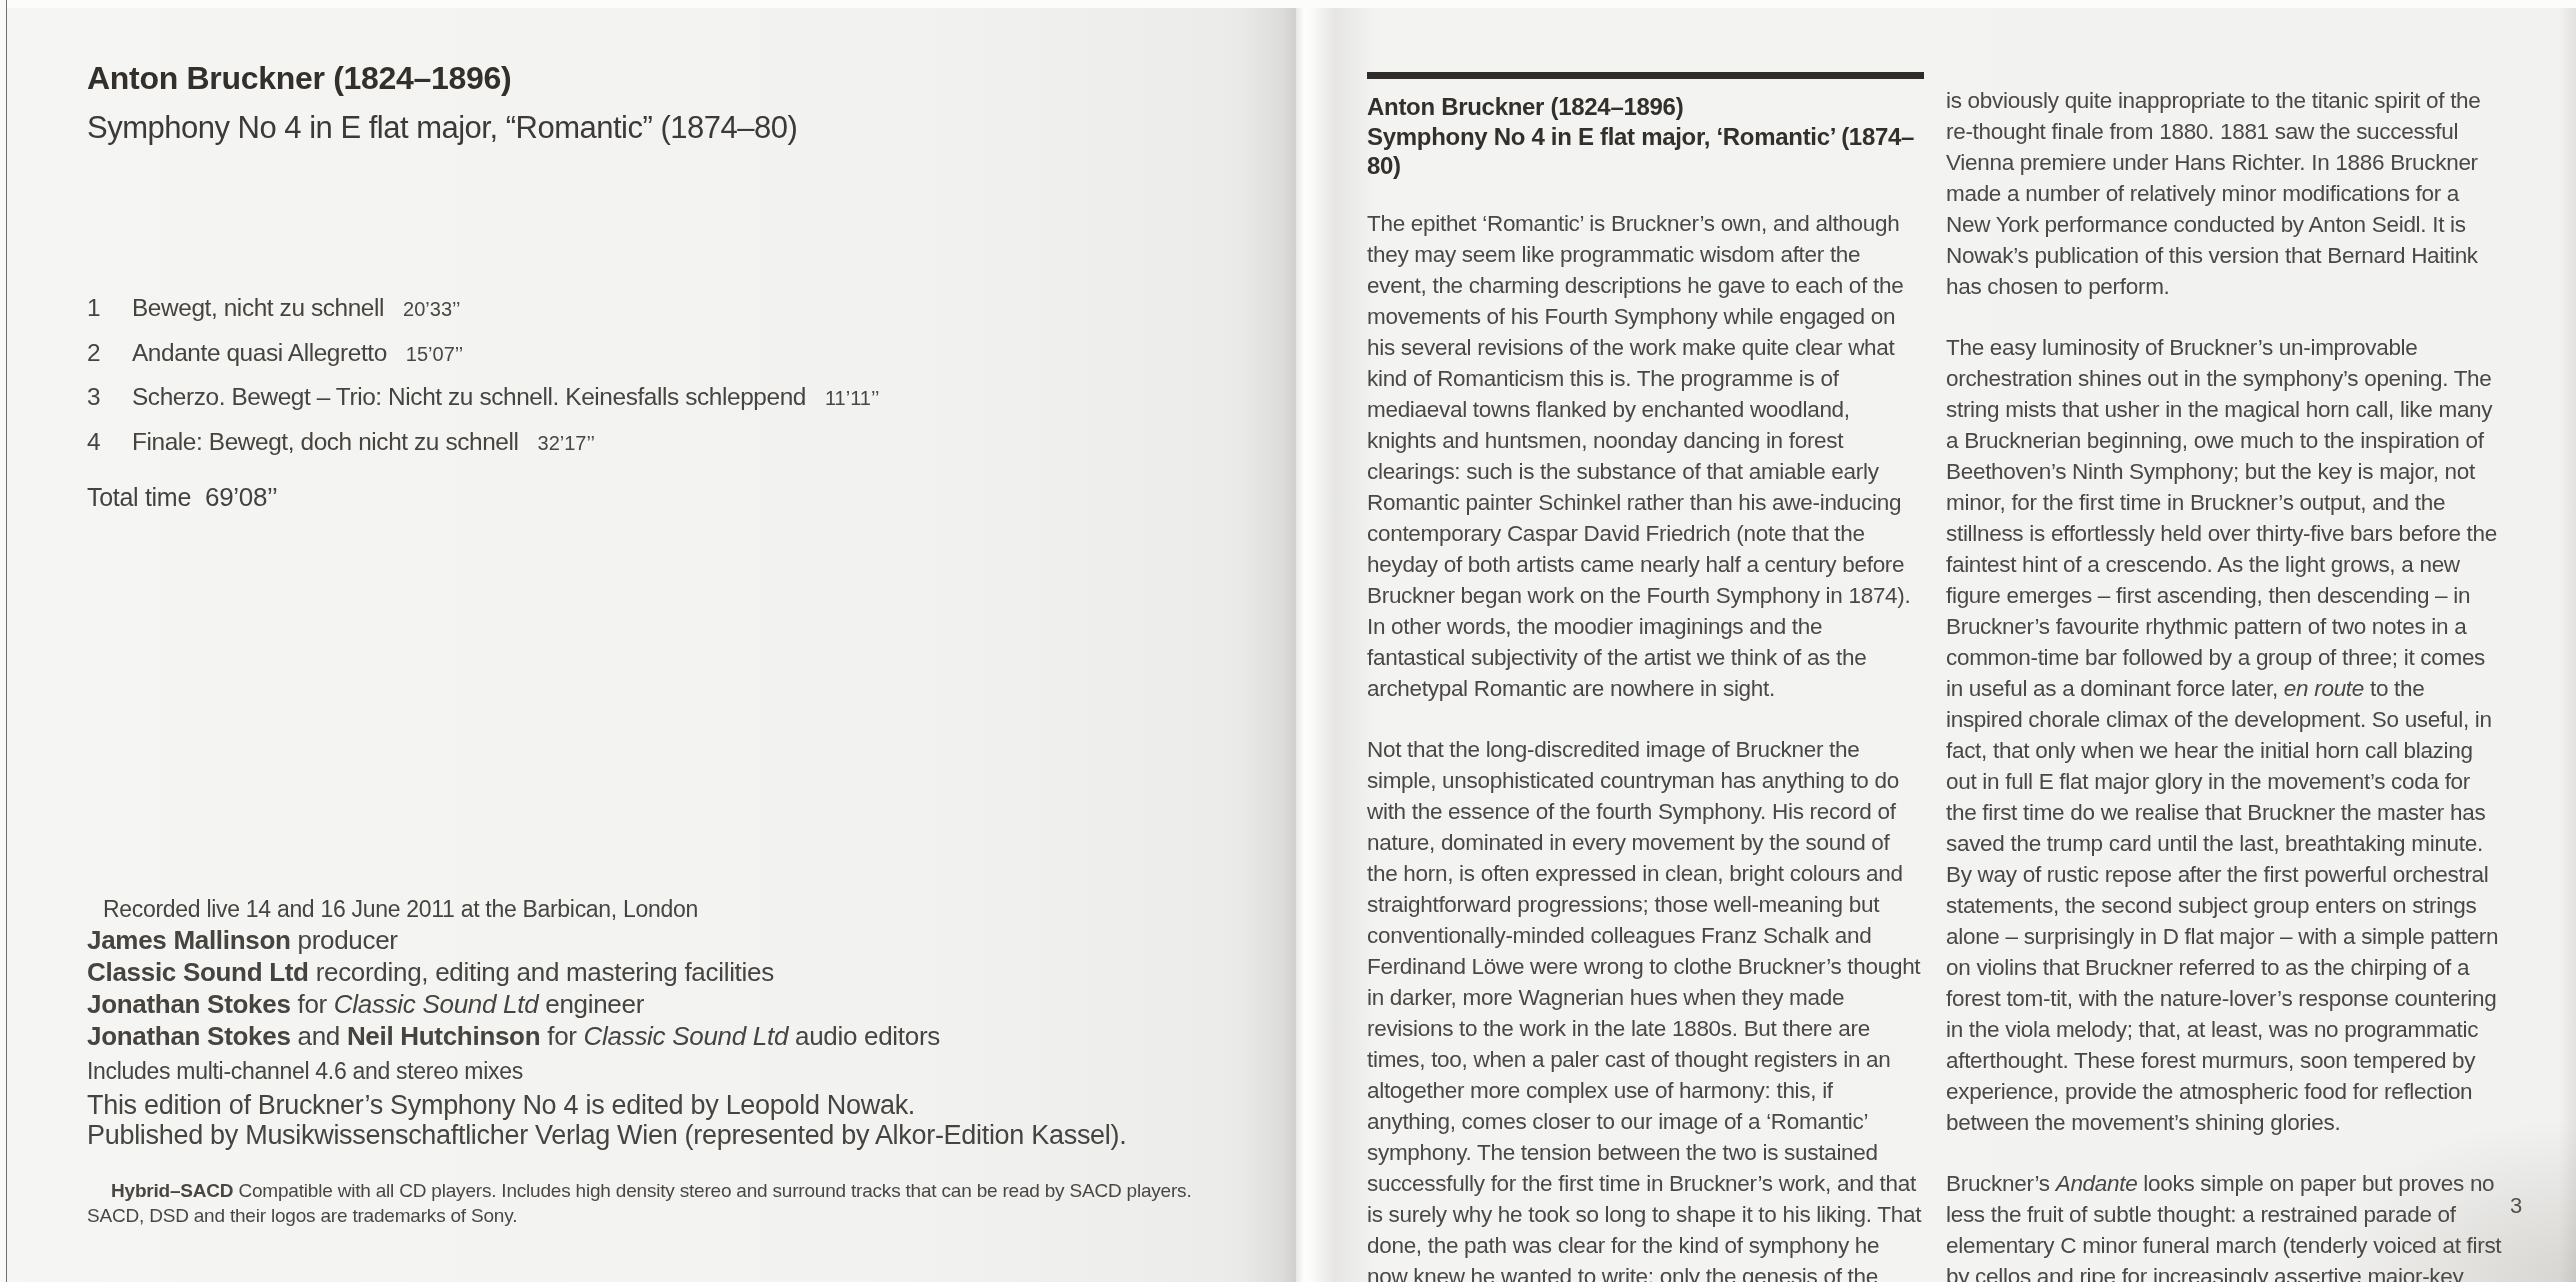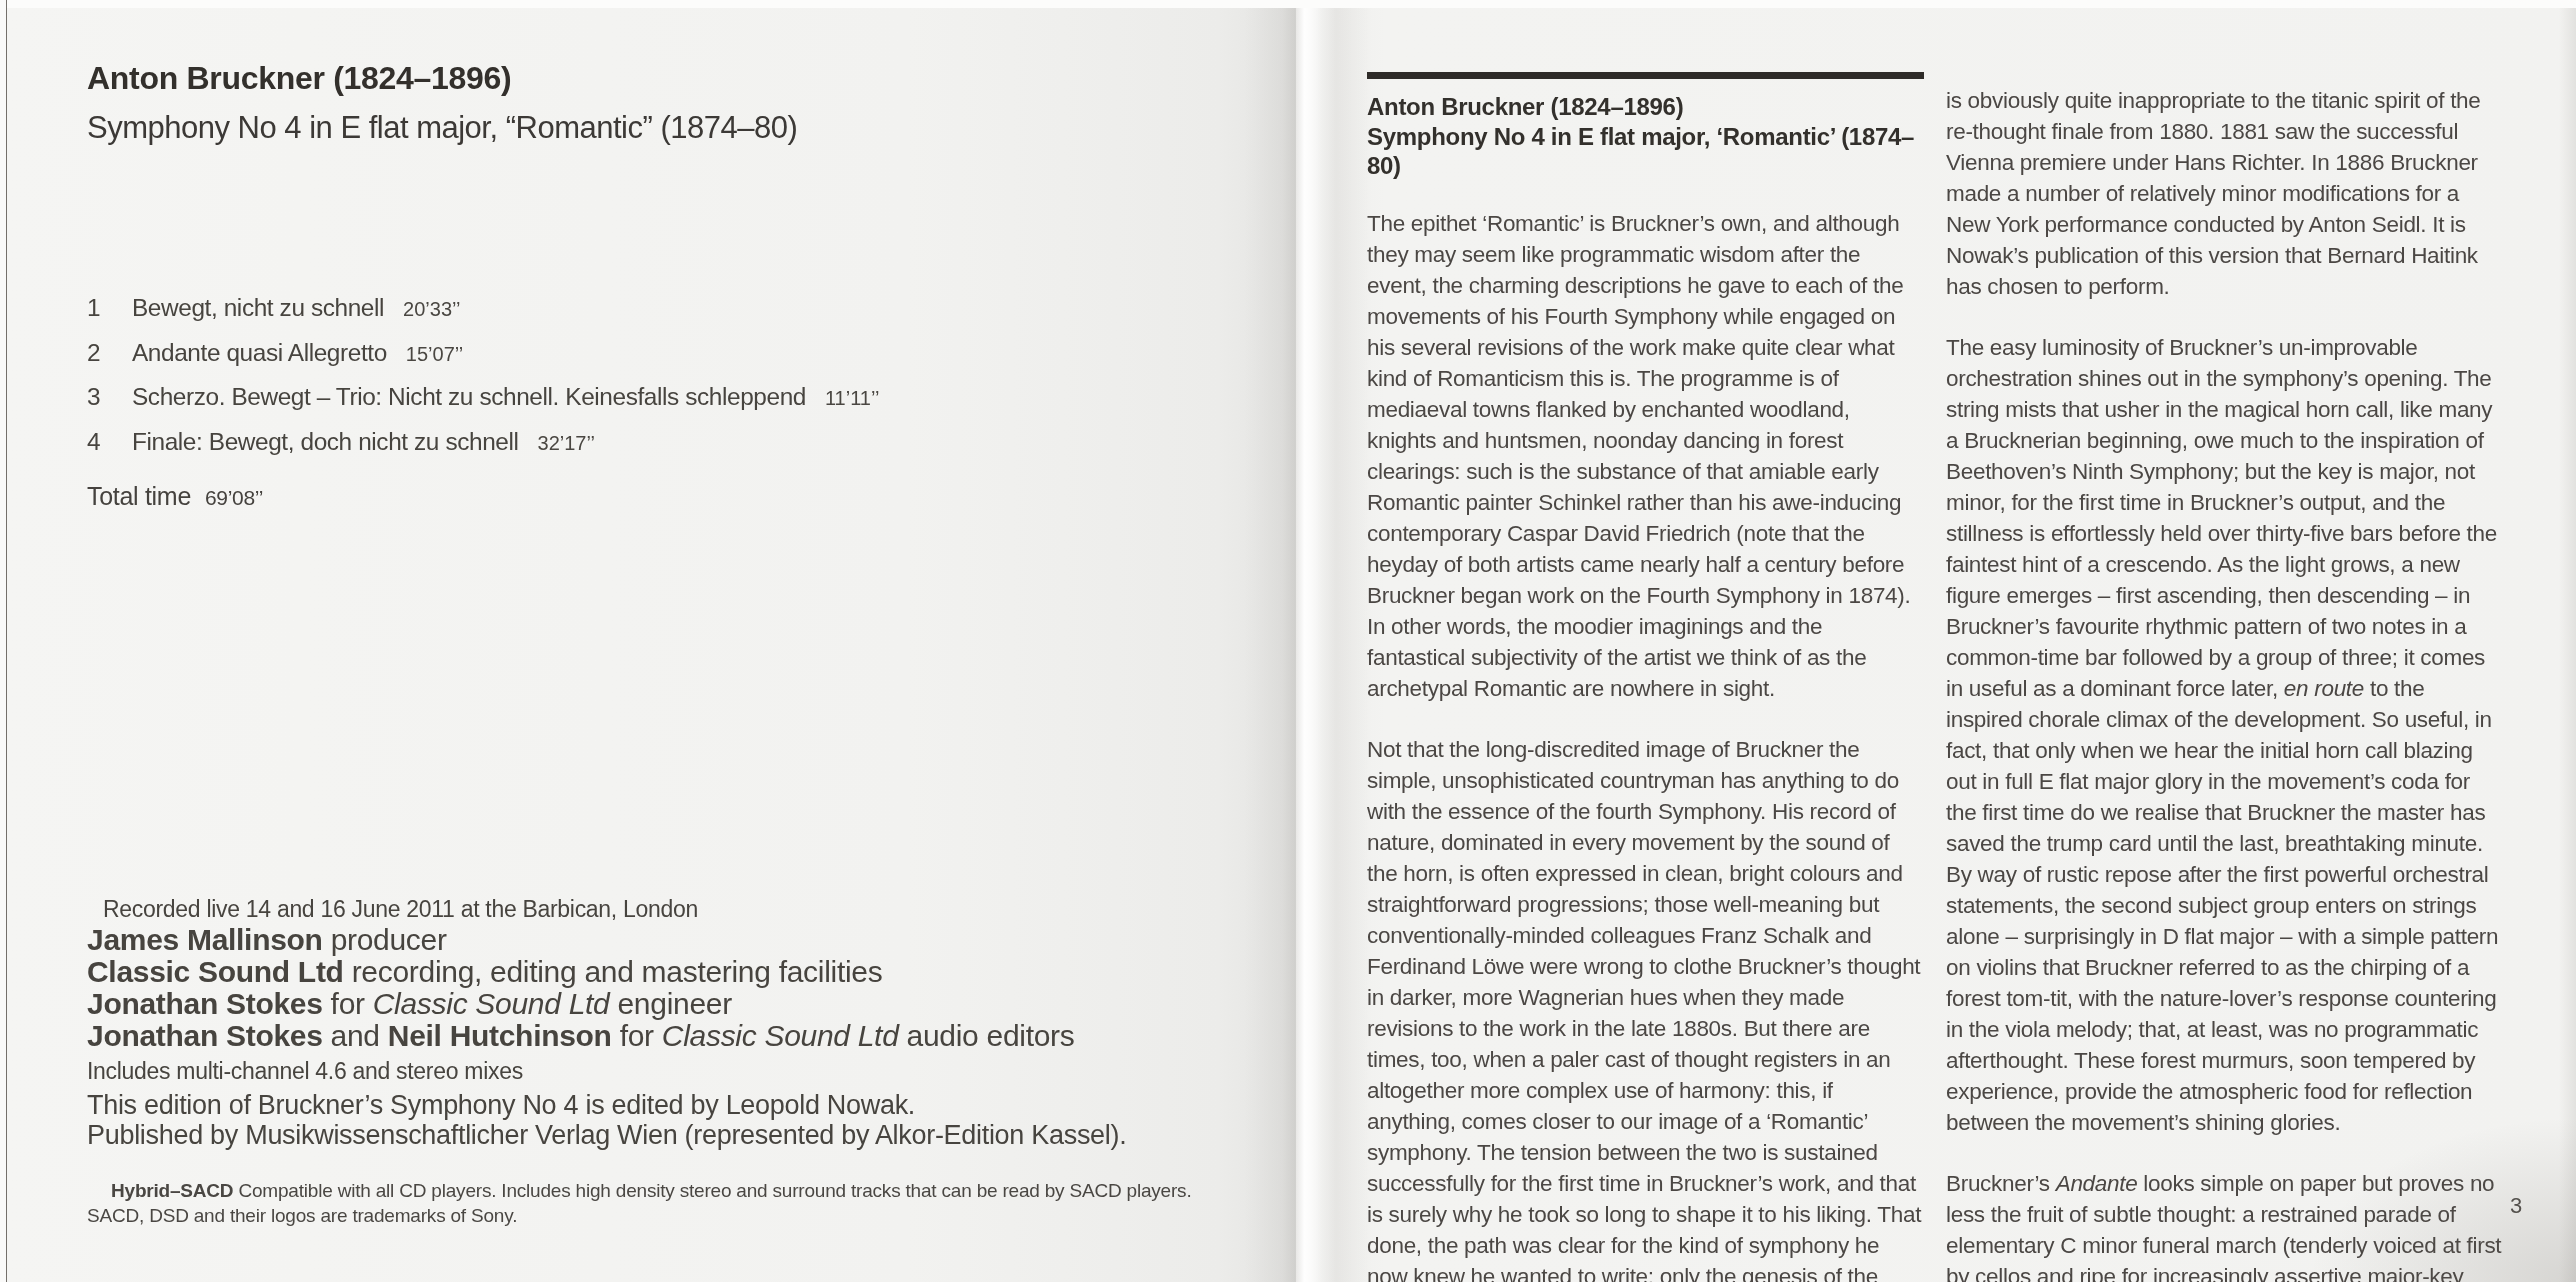--- a/index.html
+++ b/index.html
@@ -63,27 +63,27 @@
     position: absolute; left: 87px; top: 110px; margin: 0;
     font-size: 31px; font-weight: 400; letter-spacing: -0.5px;
     color: #3c3936;
   }
   .tracks { position: absolute; left: 87px; top: 294px; }
   .track { display: flex; align-items: baseline; margin-bottom: 16.7px; white-space: nowrap; }
   .track .tnum { width: 45px; font-size: 24.4px; color: #47443f; }
   .track .ttitle { font-size: 24.4px; color: #47443f; letter-spacing: -0.4px; }
   .track .tdur { margin-left: 19px; font-size: 20px; color: #4a4742; letter-spacing: 0; }
   .total { position: absolute; left: 87px; top: 482px; font-size: 25px; color: #45423e; letter-spacing: -0.3px; }
-  .total .tdur-big { font-size: 21px; margin-left: 14px; }
+  .total .tdur-big { font-size: 26px; margin-left: 14px; }
   .recorded {
     position: absolute; left: 87px; top: 880px; margin: 16px;
     font-size: 23px; color: #47443f; letter-spacing: -0.3px;
   }
   .credits { position: absolute; left: 87px; top: 924px; }
-  .credits p { margin: 0; font-size: 30px; line-height: 32px; color: #47443f; letter-spacing: -0.3px; }
+  .credits p { margin: 0; font-size: 26px; line-height: 32px; color: #47443f; letter-spacing: -0.3px; }
   .mix {
     position: absolute; left: 87px; top: 1058px; margin: 0;
     font-size: 23px; color: #47443f; letter-spacing: -0.3px;
   }
   .edition { position: absolute; left: 87px; top: 1090px; }
   .edition p { margin: 0; font-size: 27px; line-height: 30px; color: #47443f; letter-spacing: -0.3px; }
   .hybrid {
     position: absolute; left: 87px; top: 1178px; margin: 0; width: 1155px;
     font-size: 19px; line-height: 25px; color: #4a4743; letter-spacing: -0.2px;
   }

